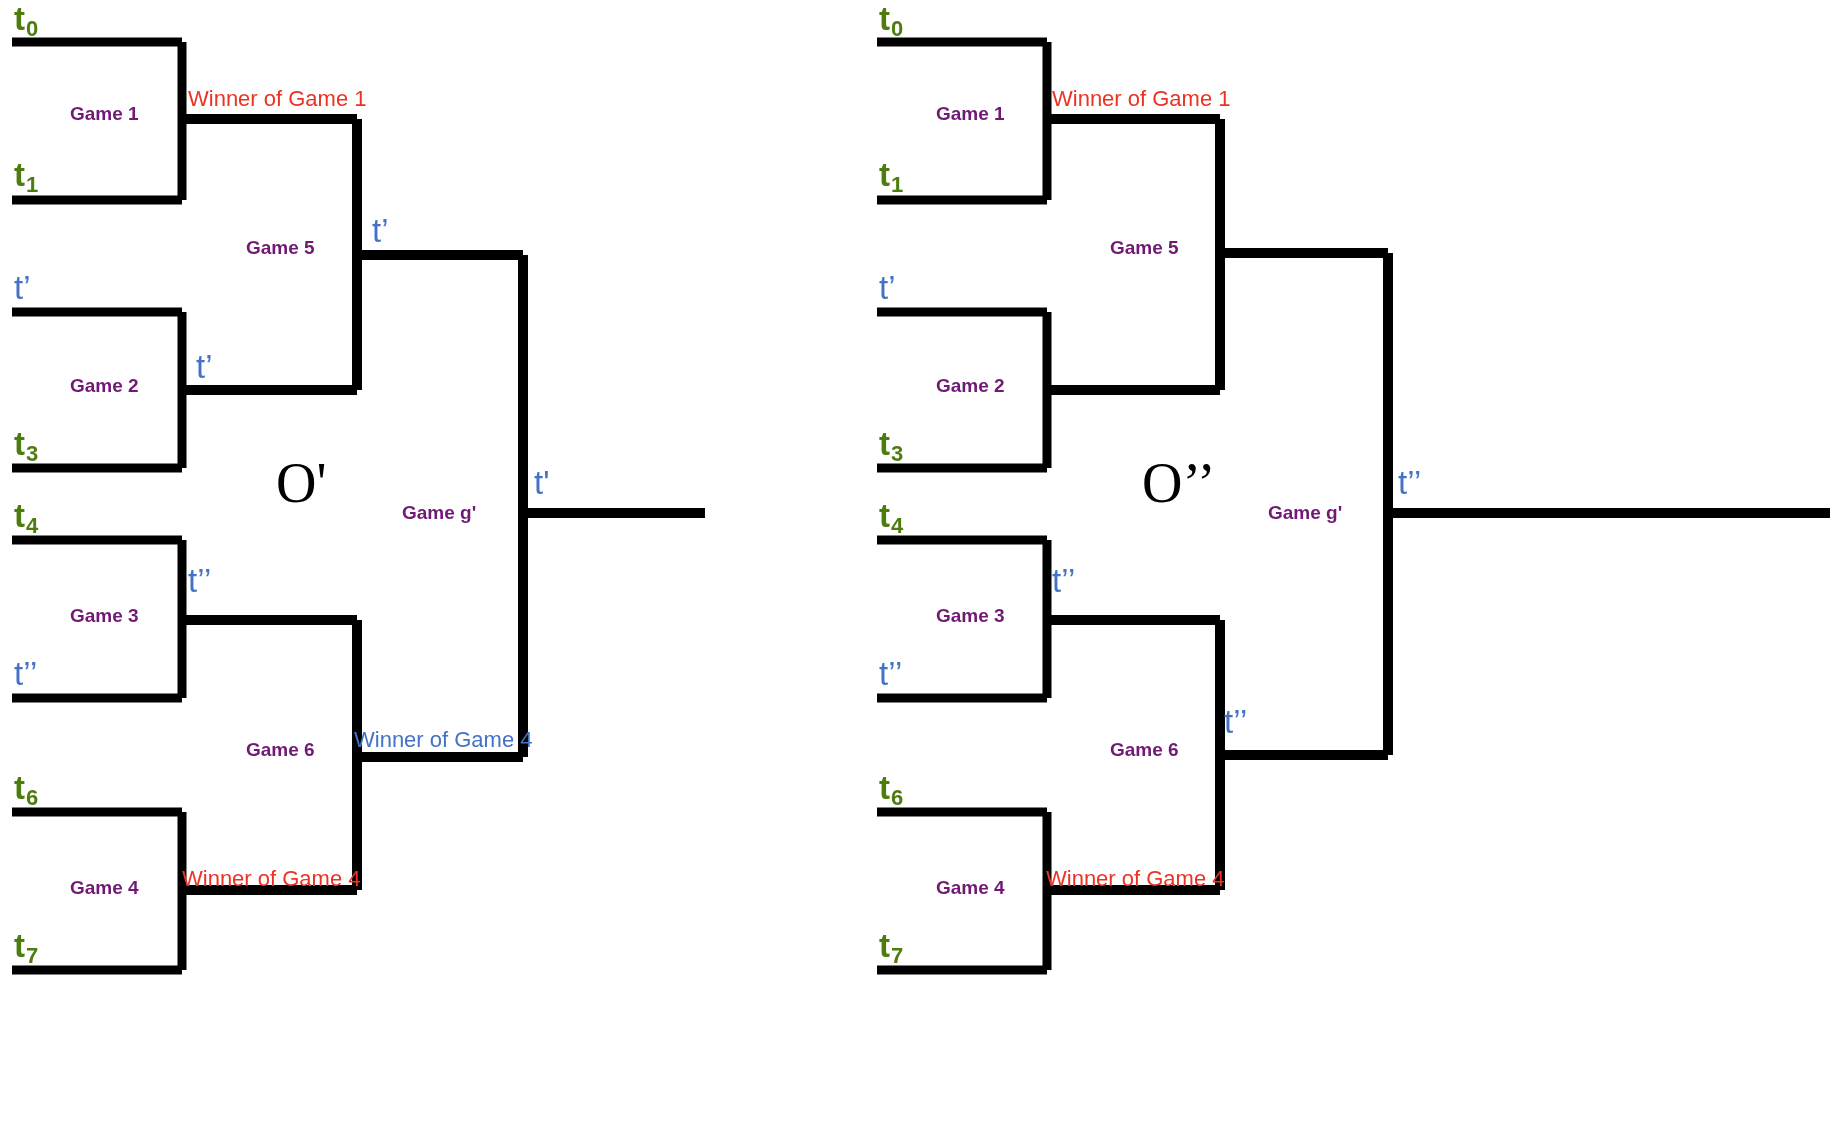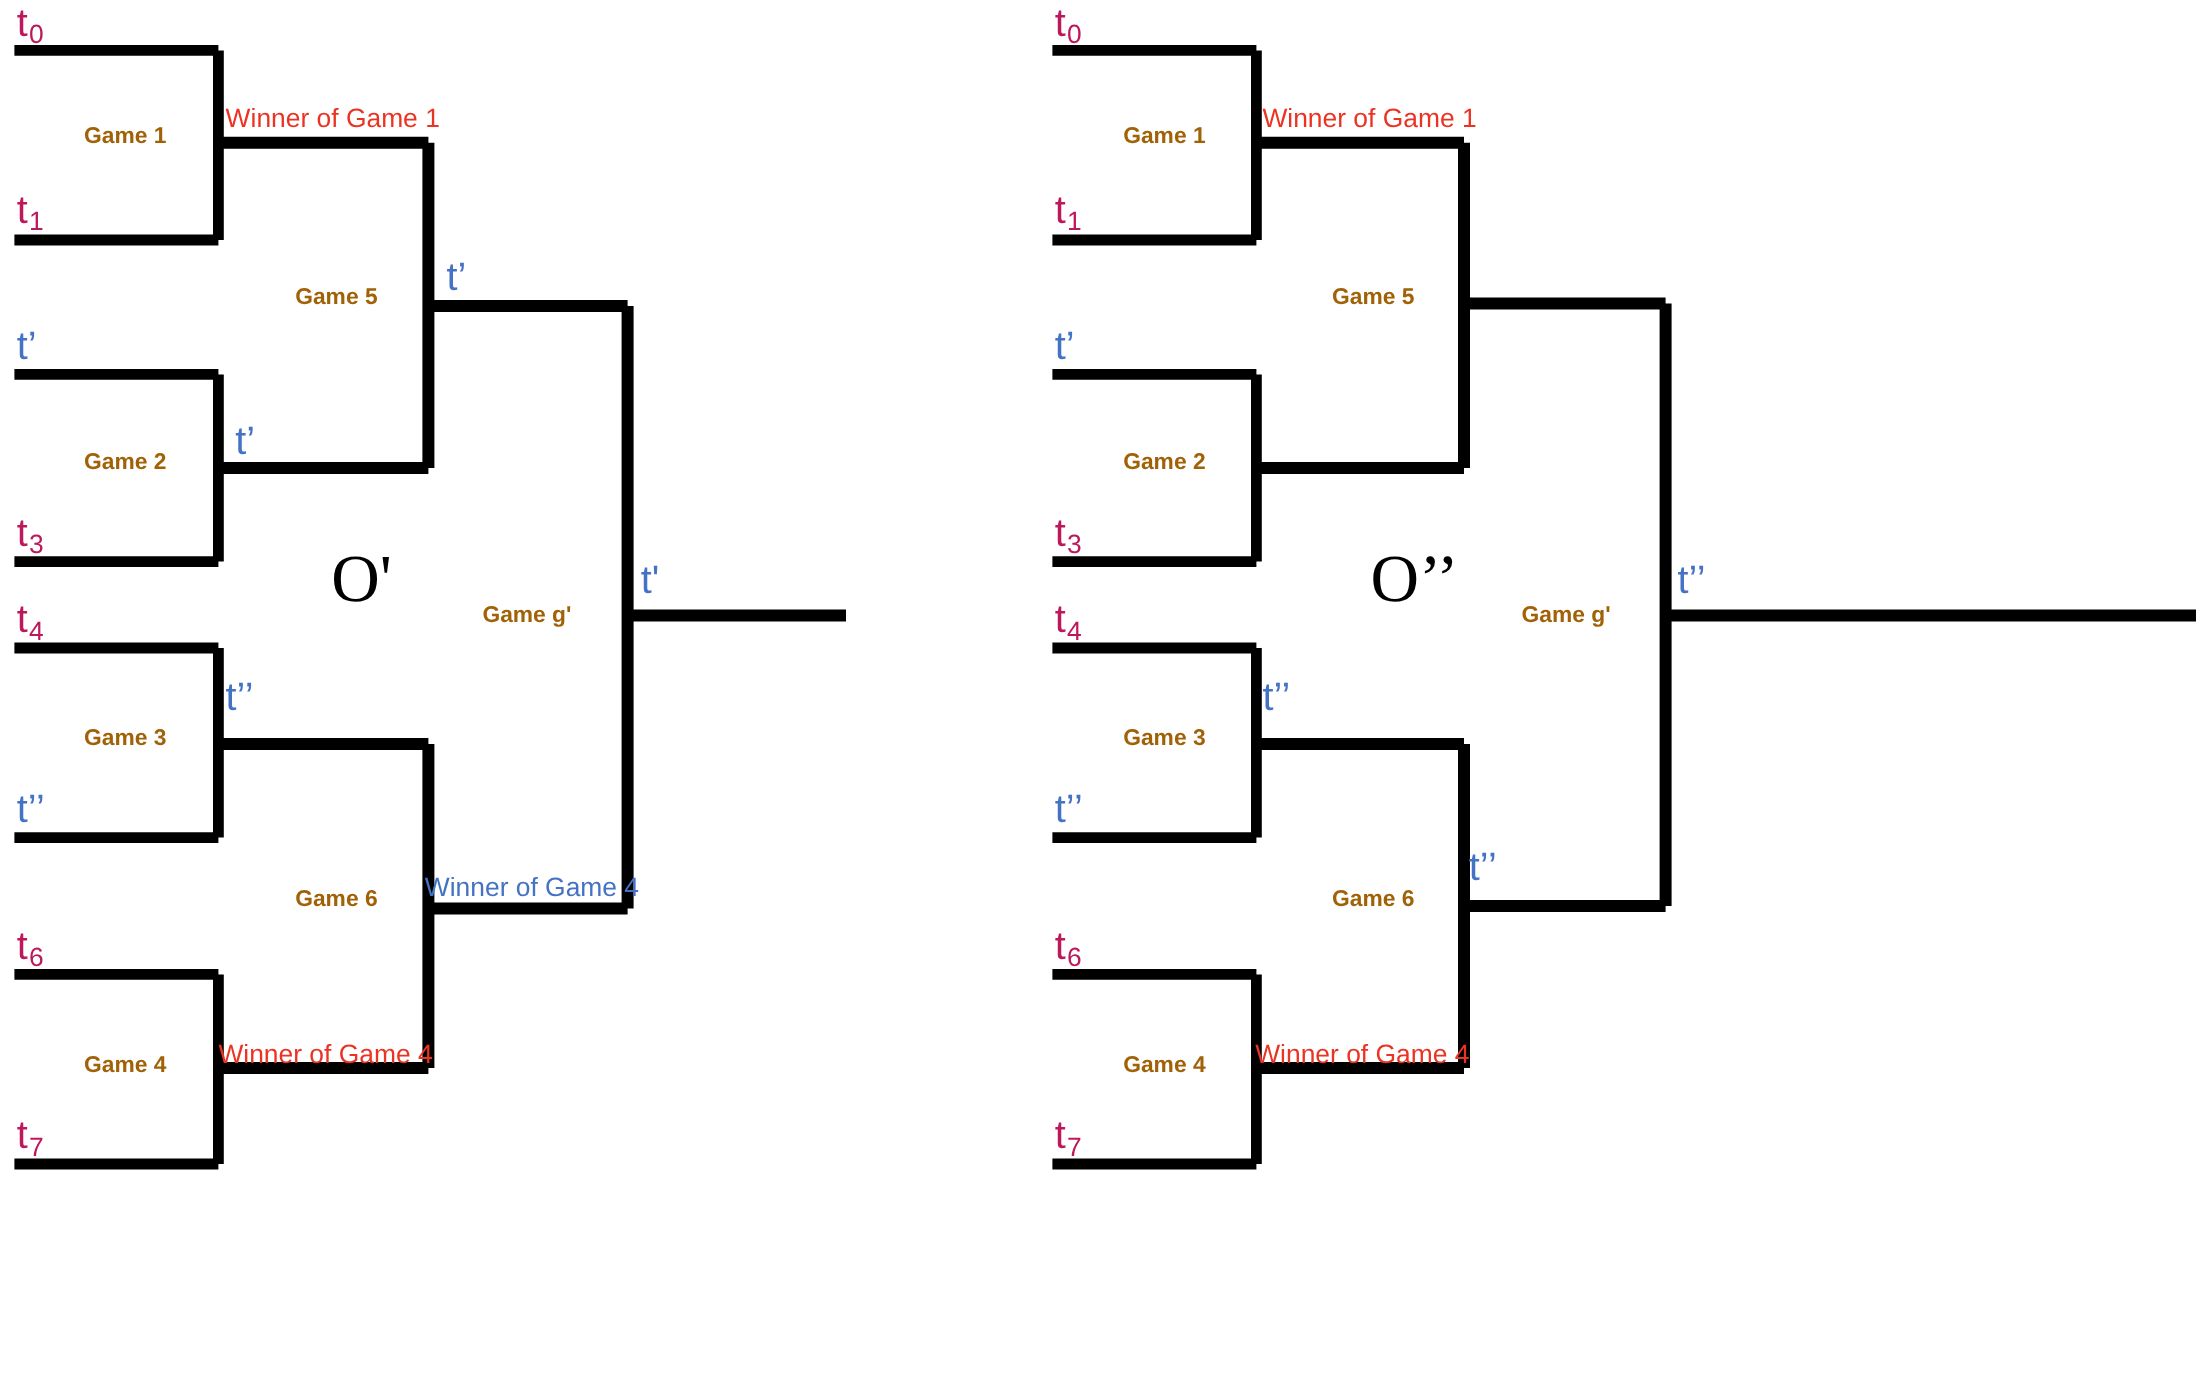--- a/index.html
+++ b/index.html
@@ -4,25 +4,25 @@
 <style>
   html,body{margin:0;padding:0;background:#ffffff;}
   body{
     font-family:"Liberation Sans", sans-serif;
     width:1830px;height:1147px;position:relative;overflow:hidden;
   }
   #stage{position:absolute;left:0;top:0;width:1830px;height:1147px;}
   svg.bracket{position:absolute;left:0;top:0;width:1830px;height:1147px;}
   .lbl{position:absolute;white-space:nowrap;line-height:1;}
   .team{
-    color:#be185d;font-size:33px;font-weight:400;
+    color:#4d7c0f;font-size:33px;font-weight:700;
   }
   .team sub{font-size:22px;vertical-align:baseline;position:relative;top:6px;left:1px;}
   .prime{color:#4472c4;font-size:33px;font-weight:400;}
-  .game{color:#a16207;font-size:19px;font-weight:bold;}
+  .game{color:#701a75;font-size:19px;font-weight:bold;}
   .gbig{color:#000000;font-size:56px;font-weight:400;font-family:"Liberation Serif", serif;}
   .winner-red{color:#eb3323;font-size:22px;font-weight:400;}
   .winner-blue{color:#4472c4;font-size:22px;font-weight:400;}
 </style>
 </head>
 <body>
 
 <div id="stage">
 
   <svg class="bracket" viewBox="0 0 1830 1147" preserveAspectRatio="none">

